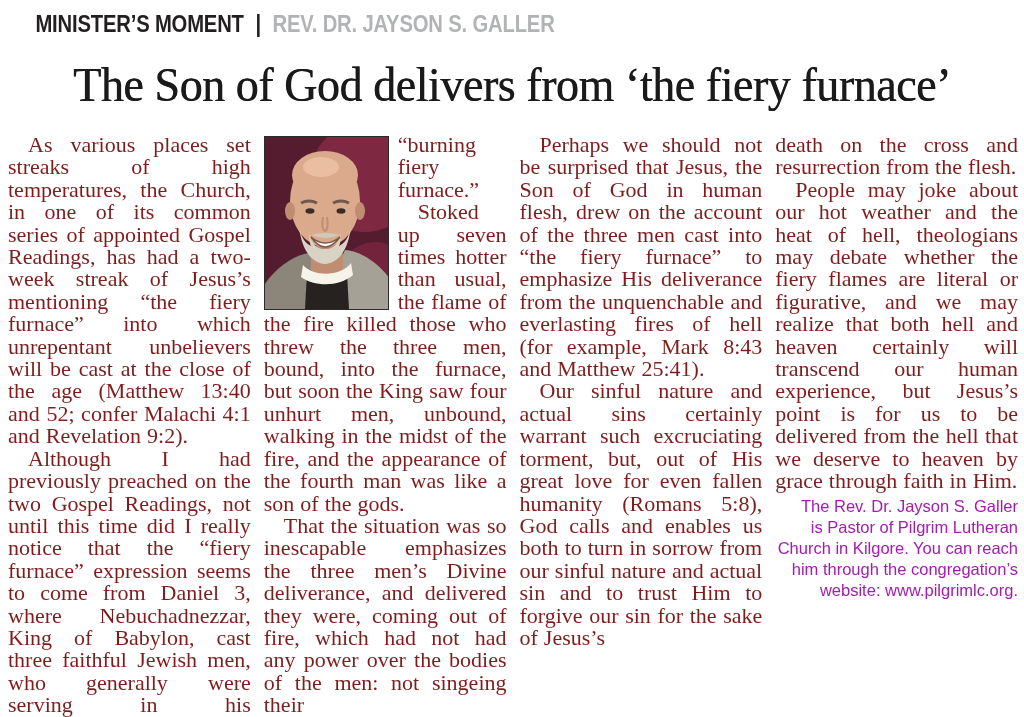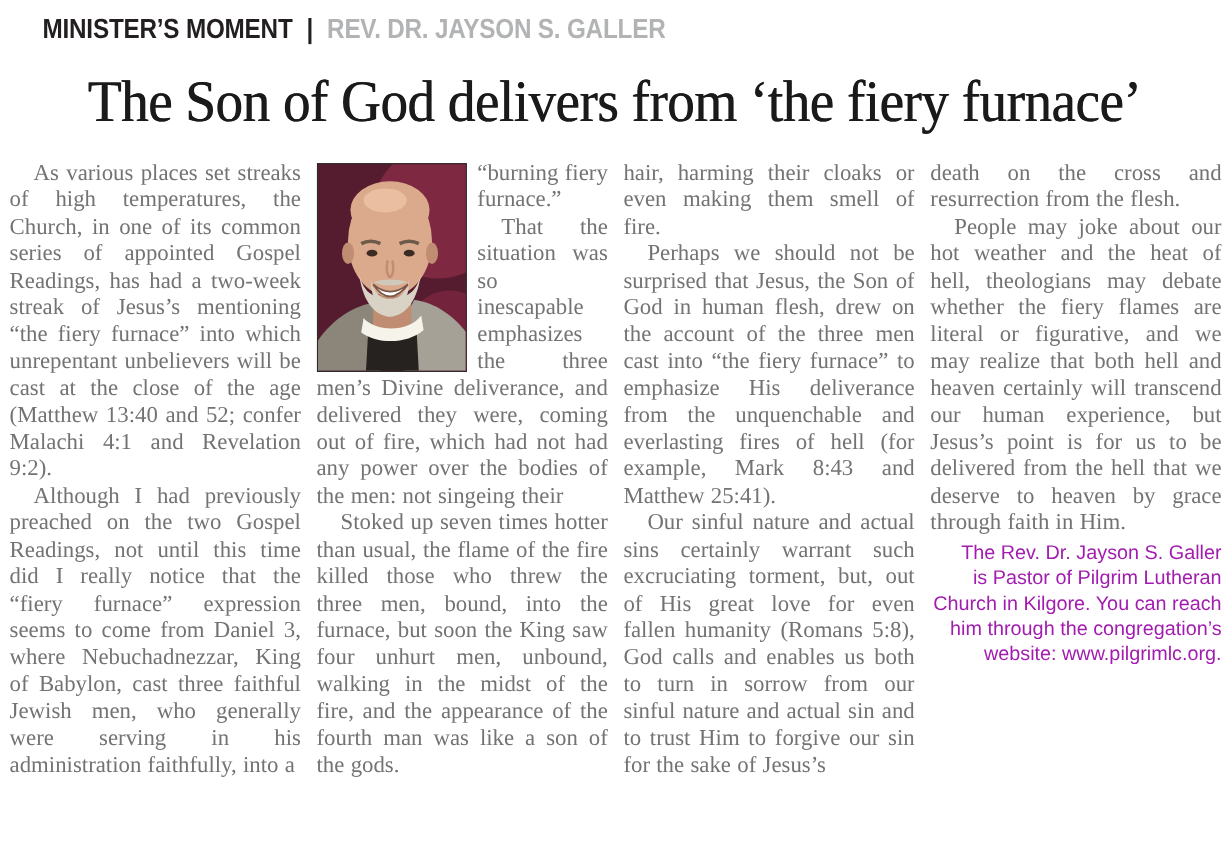--- a/index.html
+++ b/index.html
@@ -26,22 +26,22 @@
     display:inline-block; transform:scaleX(0.94); transform-origin:50% 50%;
     font-family:"Liberation Serif", serif; font-size:49px; color:#1a1a1a;
     text-shadow:0.5px 0 0 #1a1a1a; white-space:nowrap; letter-spacing:-0.5px;
   }
   
   .body-cols {
     display:flex; gap:13px; padding:6px 6px 0 8px; height:602px; overflow:hidden;
   }
   .col { flex:1 1 0; overflow:hidden; }
   p.para {
-    margin:0; font-size:19px; line-height:22.4px; text-align:justify;
-    color:#737373; word-spacing:0.5px;
+    margin:0; font-size:22px; line-height:22.4px; text-align:justify;
+    color:#7f1d1d; word-spacing:0.5px;
   }
   p.para.indent { text-indent:20px; }
   p.para.bio {
     font-family:"Liberation Sans", sans-serif; font-size:16.5px; line-height:21px;
     color:#a21caf; text-align:right; text-indent:13px; padding-top:3px; word-spacing:0;
   }
   figure.photo {
     float:left; width:125px; height:174px; margin:2px 9px 3px 0; padding:0;
     border:1px solid #2b2b2b; box-sizing:border-box; background:#5c1f33;
   }
@@ -107,26 +107,25 @@
           <path d="M58,80 Q56,92 60,94 Q64,92 62,80" fill="none" stroke="#c08d72" stroke-width="2"></path>
 
           <path d="M46,100 Q60,112 75,100 Q60,120 46,100 Z" fill="#ffffff" stroke="#7a5747" stroke-width="1.5"></path>
 
           <path d="M46,98 Q60,104 75,98 Q60,94 46,98 Z" fill="#cfc9bb"></path>
 
           <ellipse cx="56" cy="30" rx="18" ry="10" fill="#ecc3a6" opacity="0.8"></ellipse>
         </svg>
       </figure>
     <p class="para">“burning fiery furnace.”</p>
+        <p class="para indent">Stoked up seven times hotter than usual, the flame of the fire killed those who threw the three men, bound, into the furnace, but soon the King saw four unhurt men, unbound, walking in the midst of the fire, and the appearance of the fourth man was like a son of the gods.</p>
         <p class="para indent">That the situation was so inescapable emphasizes the three men’s Divine deliverance, and delivered they were, coming out of fire, which had not had any power over the bodies of the men: not singeing their</p>
-        <p class="para indent">Stoked up seven times hotter than usual, the flame of the fire killed those who threw the three men, bound, into the furnace, but soon the King saw four unhurt men, unbound, walking in the midst of the fire, and the appearance of the fourth man was like a son of the gods.</p>
       </div>
 
     <div class="col">
-        <p class="para">hair, harming their cloaks or even making them smell of fire.</p>
         <p class="para indent">Perhaps we should not be surprised that Jesus, the Son of God in human flesh, drew on the account of the three men cast into “the fiery furnace” to emphasize His deliverance from the unquenchable and everlasting fires of hell (for example, Mark 8:43 and Matthew 25:41).</p>
         <p class="para indent">Our sinful nature and actual sins certainly warrant such excruciating torment, but, out of His great love for even fallen humanity (Romans 5:8), God calls and enables us both to turn in sorrow from our sinful nature and actual sin and to trust Him to forgive our sin for the sake of Jesus’s</p>
       </div>
 
     <div class="col">
         <p class="para">death on the cross and resurrection from the flesh.</p>
         <p class="para indent">People may joke about our hot weather and the heat of hell, theologians may debate whether the fiery flames are literal or figurative, and we may realize that both hell and heaven certainly will transcend our human experience, but Jesus’s point is for us to be delivered from the hell that we deserve to heaven by grace through faith in Him.</p>
         <p class="para indent bio">The Rev. Dr. Jayson S. Galler is Pastor of Pilgrim Lutheran Church in Kilgore. You can reach him through the congregation’s website: www.pilgrimlc.org.</p>
       </div>
 

